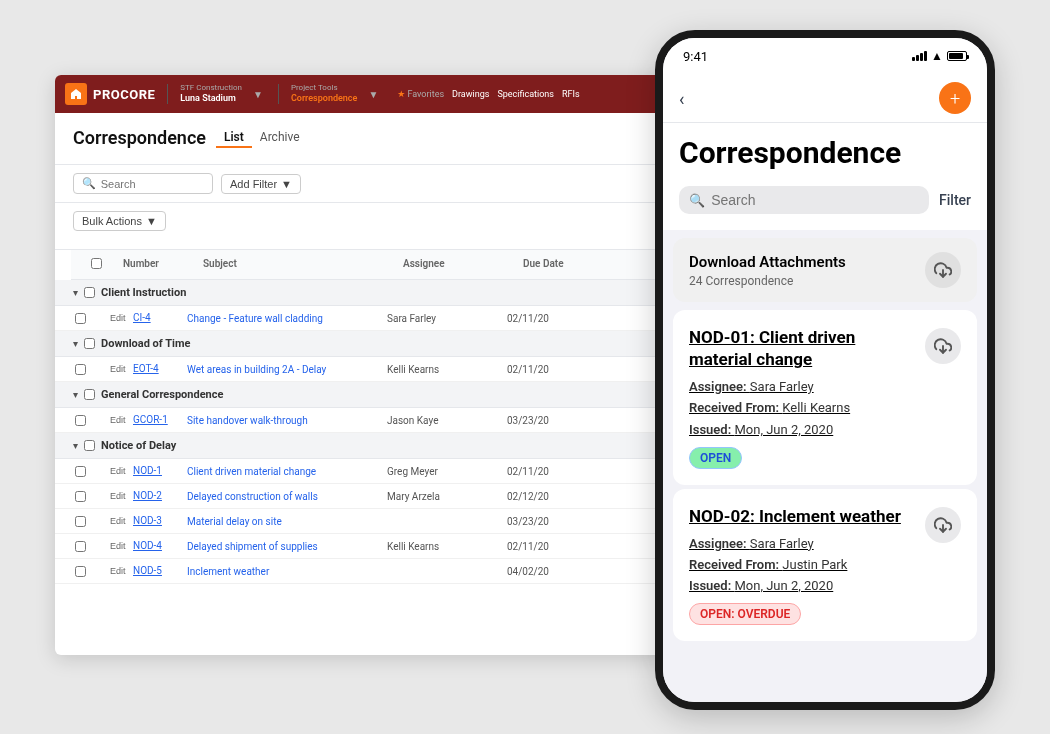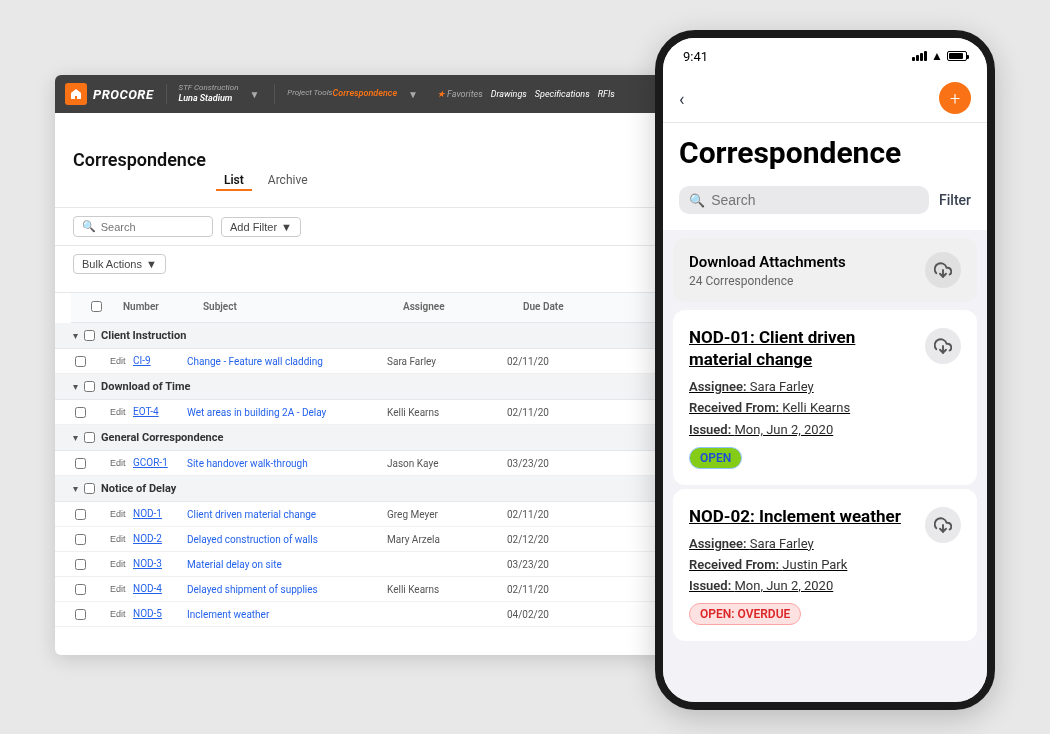--- a/index.html
+++ b/index.html
@@ -25,27 +25,26 @@
       background: #fff;
       border-radius: 6px;
       box-shadow: 0 4px 20px rgba(0,0,0,0.15);
       overflow: hidden;
       display: flex;
       flex-direction: column;
     }
 
     
     .top-nav {
-      background: #404040;
+      background: #7f1d1d;
       height: 38px;
       display: flex;
       align-items: center;
       padding: 0 10px;
       gap: 8px;
-      font-style: italic;
     }
     .nav-logo-area {
       display: flex;
       align-items: center;
       gap: 6px;
     }
     .nav-home-icon {
       width: 22px;
       height: 22px;
       background: #f97316;
@@ -67,21 +66,21 @@
       flex-direction: column;
       color: white;
       font-size: 9px;
       line-height: 1.3;
     }
     .nav-project .company { color: #aaa; font-size: 8px; }
     .nav-project .project { font-weight: 600; font-size: 9px; }
     .nav-arrow { color: #aaa; font-size: 10px; margin: 0 3px; }
     .nav-tool {
       display: flex;
-      flex-direction: row;
+      flex-direction: column;
       color: white;
       font-size: 9px;
       line-height: 1.3;
     }
     .nav-tool .tool-label { color: #aaa; font-size: 8px; }
     .nav-tool .tool-name { font-weight: 600; font-size: 9px; color: #f97316; }
     .nav-favorites {
       display: flex;
       align-items: center;
       gap: 2px;
@@ -104,22 +103,21 @@
       gap: 10px;
       margin-bottom: 8px;
     }
     .page-title {
       font-size: 18px;
       font-weight: 600;
       color: #111;
     }
     .page-tabs {
       display: flex;
-      gap: 8px;
-      margin-top: 44px;
+      gap: 0;
     }
     .page-tab {
       font-size: 12px;
       padding: 2px 8px;
       color: #555;
       cursor: pointer;
       border-bottom: 2px solid transparent;
     }
     .page-tab.active {
       color: #111;
@@ -414,21 +412,21 @@
     .card-detail .label { font-weight: 600; }
     .card-status-row { margin-top: 8px; }
     .status-badge {
       display: inline-block;
       padding: 3px 10px;
       border-radius: 20px;
       font-size: 12px;
       font-weight: 600;
     }
     .status-open {
-      background: #84cc16;
+      background: #86efac;
       color: #1d4ed8;
       border: 1px solid #93c5fd;
     }
     .status-overdue {
       background: #fee2e2;
       color: #dc2626;
       border: 1px solid #fca5a5;
     }
     .card-download {
       width: 36px;
@@ -524,21 +522,21 @@
 
     <div class="group-row">
       <span class="group-chevron">▾</span>
       <input type="checkbox" style="">
       <span class="group-label">Client Instruction</span>
     </div>
     <div class="data-row">
       <div class="td checkbox-cell">
           <input type="checkbox" style="">
         </div>
-      <div class="td"><button class="edit-btn">Edit</button> <a class="td-link" href="#">CI-9</a></div>
+      <div class="td"><button class="edit-btn">Edit</button> <a class="td-link" href="#">CI-4</a></div>
       <div class="td-link"><a href="#">Change - Feature wall cladding</a></div>
       <div class="td">Sara Farley</div>
       <div class="td">02/11/20</div>
     </div>
 
     <div class="group-row">
       <span class="group-chevron">▾</span>
       <input type="checkbox" style="">
       <span class="group-label">Download of Time</span>
     </div>

